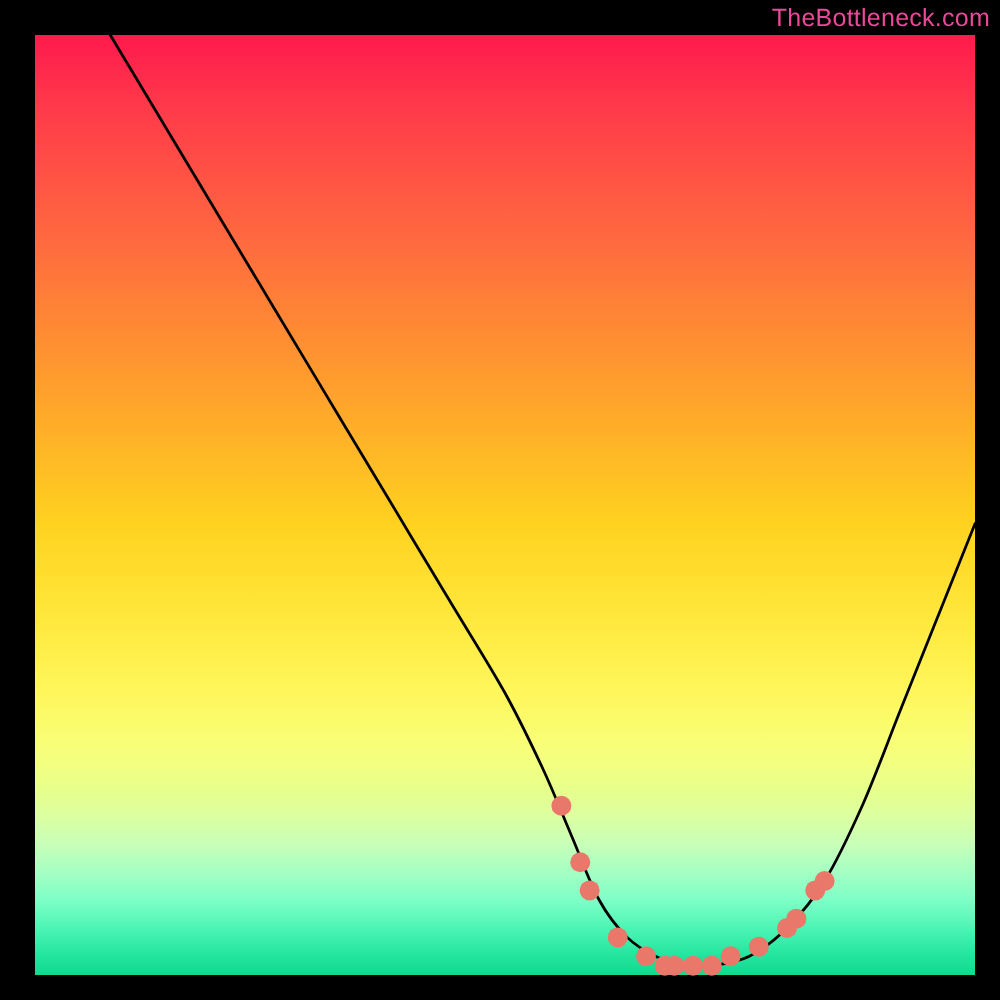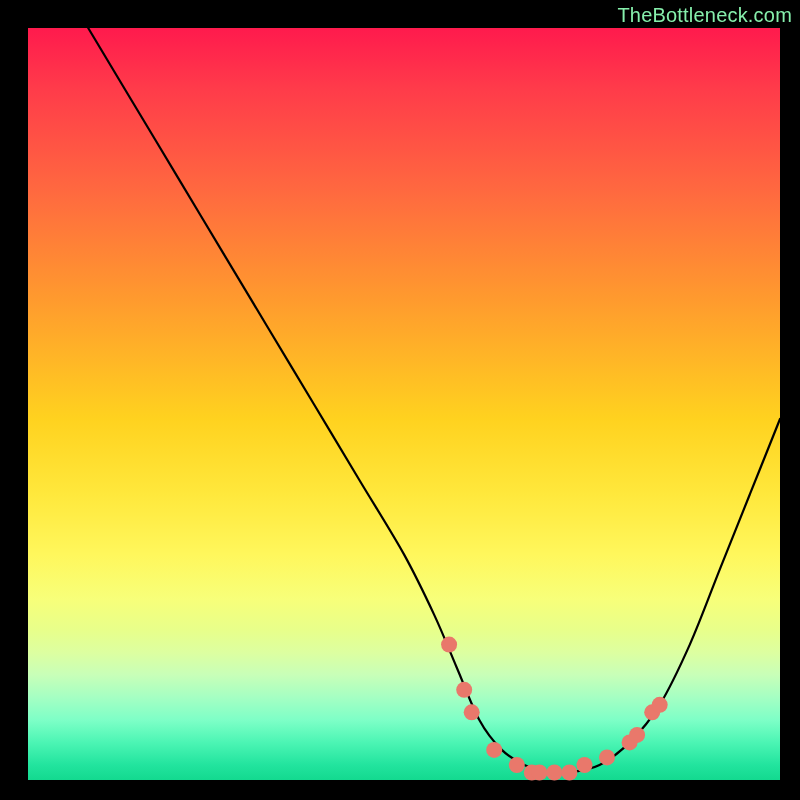--- a/index.html
+++ b/index.html
@@ -14,21 +14,21 @@
   .stage {
     position: relative;
     width: 800px;
     height: 800px;
     background: #000;
   }
   .watermark {
     position: absolute;
     top: 4px;
     right: 8px;
-    color: #86efac;
+    color: #ec4899;
     font-size: 20px;
     font-weight: 500;
     letter-spacing: 0.2px;
     z-index: 5;
   }
   .plot {
     position: absolute;
     left: 28px;
     top: 28px;
     width: 752px;

